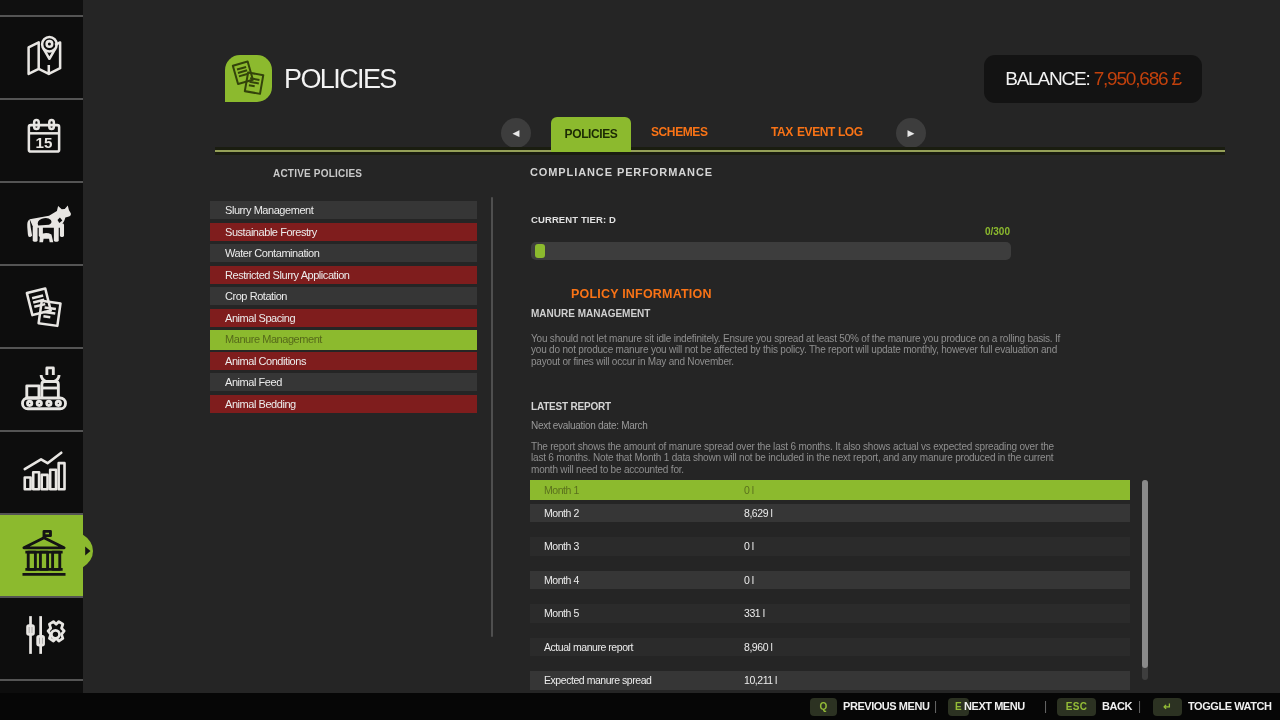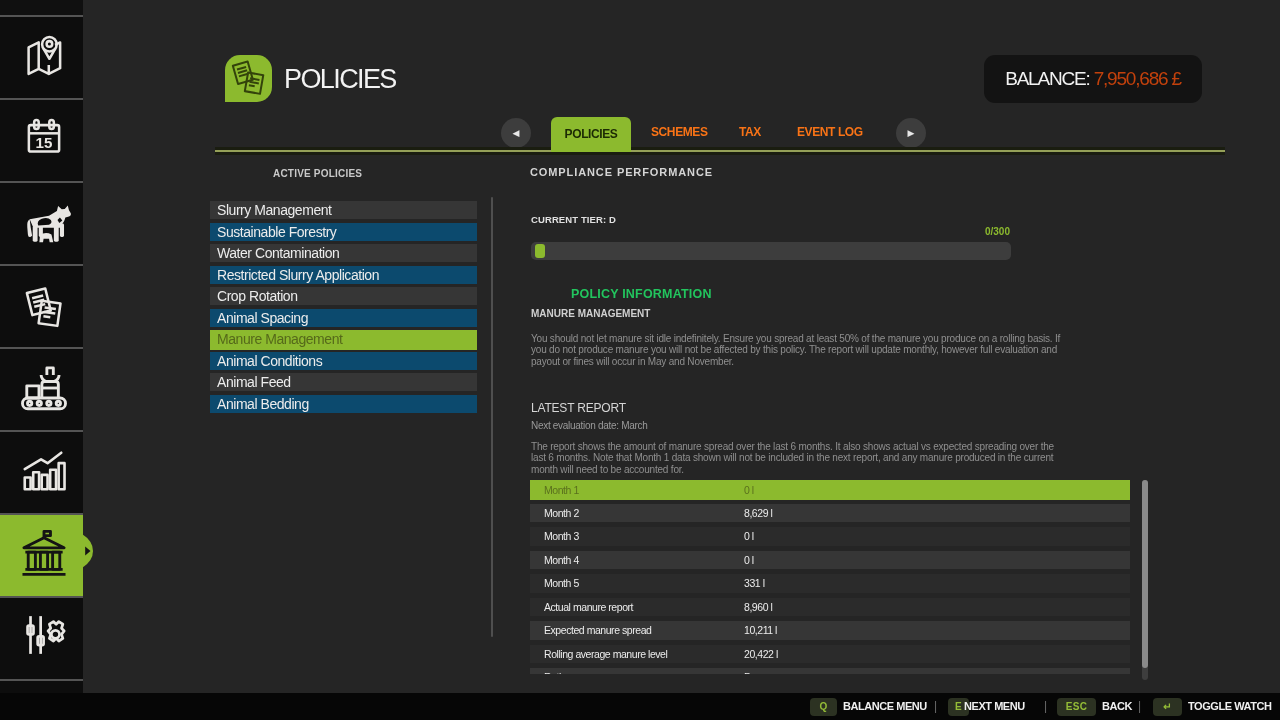--- a/index.html
+++ b/index.html
@@ -21,39 +21,39 @@
   .navcirc { position:absolute; top:118px; width:30px; height:30px; border-radius:50%; background:#3d3d3d; }
   .navcirc span { position:absolute; left:50%; top:50%; transform:translate(-50%,-50%); color:#e8e8e8; font-size:9px;}
   #tablineshadow { position:absolute; left:215px; top:147px; width:1010px; height:8px; background:#1a1d10; }
   #tabline { position:absolute; left:215px; top:150.3px; width:1010px; height:2.2px; background:#95a058; }
   #tabactive { position:absolute; left:551px; top:117px; width:80px; height:34.5px; background:#8cba2e;
       border-radius:6px 6px 0 0; color:#1c2b04; font-weight:bold; font-size:12px; text-align:center; line-height:35px; letter-spacing:-0.4px;}
   .tab { position:absolute; top:125px; color:#f97316; font-weight:bold; font-size:12px; letter-spacing:-0.4px; }
   
   #lefthead { position:absolute; left:225px; top:168px; font-size:10px; font-weight:bold; color:#c9c9c9; letter-spacing:0.2px;margin-left:48px; }
   #list { position:absolute; left:210px; top:201px; width:267px; }
-  .li { height:18px; margin-bottom:3.5px; background:#363636; color:#ececec; font-size:14px; letter-spacing:-0.45px;
-        line-height:18px; padding-left:7px; }
-  .li.alt { background:#0c4a6e; }
+  .li { height:18px; margin-bottom:3.5px; background:#363636; color:#ececec; font-size:11px; letter-spacing:-0.45px;
+        line-height:18px; padding-left:15px; }
+  .li.alt { background:#7f1d1d; }
   .li.sel { background:#8cba2e; color:#55691a; height:19.5px; line-height:19.5px; margin-bottom:2px; }
   #listdiv { position:absolute; left:491px; top:197px; width:2px; height:440px; background:#4f4f4f; border-radius:1px; }
   
   #comphead { position:absolute; left:530px; top:166px; font-size:11px; font-weight:bold; color:#d5d5d5; letter-spacing:0.9px; }
   #tier { position:absolute; left:531px; top:214px; font-size:9.5px; font-weight:bold; color:#e0e0e0; letter-spacing:0.1px;}
   #score { position:absolute; left:960px; top:226px; width:50px; text-align:right; font-size:10px; font-weight:bold; color:#8cba2e; }
   #pbar { position:absolute; left:531px; top:242px; width:480px; height:18px; background:#3d3d3d; border-radius:5px; }
   #pfill { position:absolute; left:4px; top:2px; width:10px; height:14px; background:#8cba2e; border-radius:3px; }
-  #polinfo { position:absolute; left:531px; top:287px; font-size:12.5px; font-weight:bold; color:#22c55e; letter-spacing:0.2px;padding-left:40px; }
+  #polinfo { position:absolute; left:531px; top:287px; font-size:12.5px; font-weight:bold; color:#f97316; letter-spacing:0.2px;padding-left:40px; }
   #manure { position:absolute; left:531px; top:308px; font-size:10px; font-weight:bold; color:#d0d0d0; letter-spacing:0px; }
-  #latest { position:absolute; left:531px; top:401px; font-size:12px; font-weight:normal; color:#d5d5d5; letter-spacing:-0.2px; }
+  #latest { position:absolute; left:531px; top:401px; font-size:10px; font-weight:bold; color:#d5d5d5; letter-spacing:-0.2px; }
   #nexteval { position:absolute; left:531px; top:420px; font-size:10px; color:#999; letter-spacing:-0.3px; }
   .para { position:absolute; left:531px; width:536px; font-size:10px; line-height:11.3px; color:#8f8f8f; letter-spacing:-0.2px; }
   
   #tbl { position:absolute; left:530px; top:480px; width:600px; }
-  .tr { height:18.5px; margin-bottom:5px; background:#363636; color:#ececec; font-size:10.5px; line-height:18.5px; letter-spacing:-0.45px; }
+  .tr { height:18.5px; margin-bottom:15px; background:#363636; color:#ececec; font-size:10.5px; line-height:18.5px; letter-spacing:-0.45px; }
   .tr.alt { background:#2b2b2b; }
   .tr.grn { background:#8cba2e; color:#5a701d; height:20px; line-height:20px; margin-bottom:3.5px; }
   .tr span.c1 { padding-left:14px; display:inline-block; width:214px; }
   #tscrolltrack { position:absolute; left:1142px; top:480px; width:6px; height:200px; background:#3e3e3e; border-radius:3px; }
   #tscroll { position:absolute; left:1142px; top:480px; width:6px; height:188px; background:#8a8a8a; border-radius:3px; }
   
   #bottombar { position:absolute; left:0; top:692.5px; width:1280px; height:27.5px; background:#060606; }
   .key { position:absolute; top:697.5px; background:#2c3222; color:#94bd37; border-radius:4px; font-size:10px; font-weight:bold;
      height:18px; line-height:18px; text-align:center; letter-spacing:0.3px; }
   .blabel { position:absolute; top:700px; color:#f0f0f0; font-weight:bold; font-size:11px; letter-spacing:-0.45px; }
@@ -190,21 +190,21 @@
 <div class="navcirc" style="left:501px">
     <span>◀</span>
   </div>
 <div class="navcirc" style="left:896px">
     <span>▶</span>
   </div>
 <div id="tablineshadow"></div>
 <div id="tabline"></div>
 <div id="tabactive">POLICIES</div>
 <div class="tab" style="left:651px">SCHEMES</div>
-<div class="tab" style="left:739px">TAX</div>
+<div class="tab" style="left:771px">TAX</div>
 <div class="tab" style="left:797px">EVENT LOG</div>
 
 <div id="lefthead">ACTIVE POLICIES</div>
 <div id="list">
   <div class="li">Slurry Management</div>
   <div class="li alt">Sustainable Forestry</div>
   <div class="li">Water Contamination</div>
   <div class="li alt">Restricted Slurry Application</div>
   <div class="li">Crop Rotation</div>
   <div class="li alt">Animal Spacing</div>
@@ -237,21 +237,21 @@
   <div class="tr alt"><span class="c1">Actual manure report</span><span>8,960 l</span></div>
   <div class="tr"><span class="c1">Expected manure spread</span><span>10,211 l</span></div>
   <div class="tr alt"><span class="c1">Rolling average manure level</span><span>20,422 l</span></div>
   <div class="tr" style="height:6px; overflow:hidden"><span class="c1">Rating</span><span>D</span></div>
 </div>
 <div id="tscrolltrack"></div>
 <div id="tscroll"></div>
 
 <div id="bottombar"></div>
 <span class="key" style="left:810px;width:27px">Q</span>
-<span class="blabel" style="left:843px">BALANCE MENU</span>
+<span class="blabel" style="left:843px">PREVIOUS MENU</span>
 <span class="bsep" style="left:934px">|</span>
 <span class="key" style="left:948px;width:21px">E</span>
 <span class="blabel" style="left:964px">NEXT MENU</span>
 <span class="bsep" style="left:1044px">|</span>
 <span class="key" style="left:1057px;width:39px">ESC</span>
 <span class="blabel" style="left:1102px">BACK</span>
 <span class="bsep" style="left:1138px">|</span>
 <span class="key" style="left:1153px;width:29px">↵</span>
 <span class="blabel" style="left:1188px">TOGGLE WATCH</span>
 

